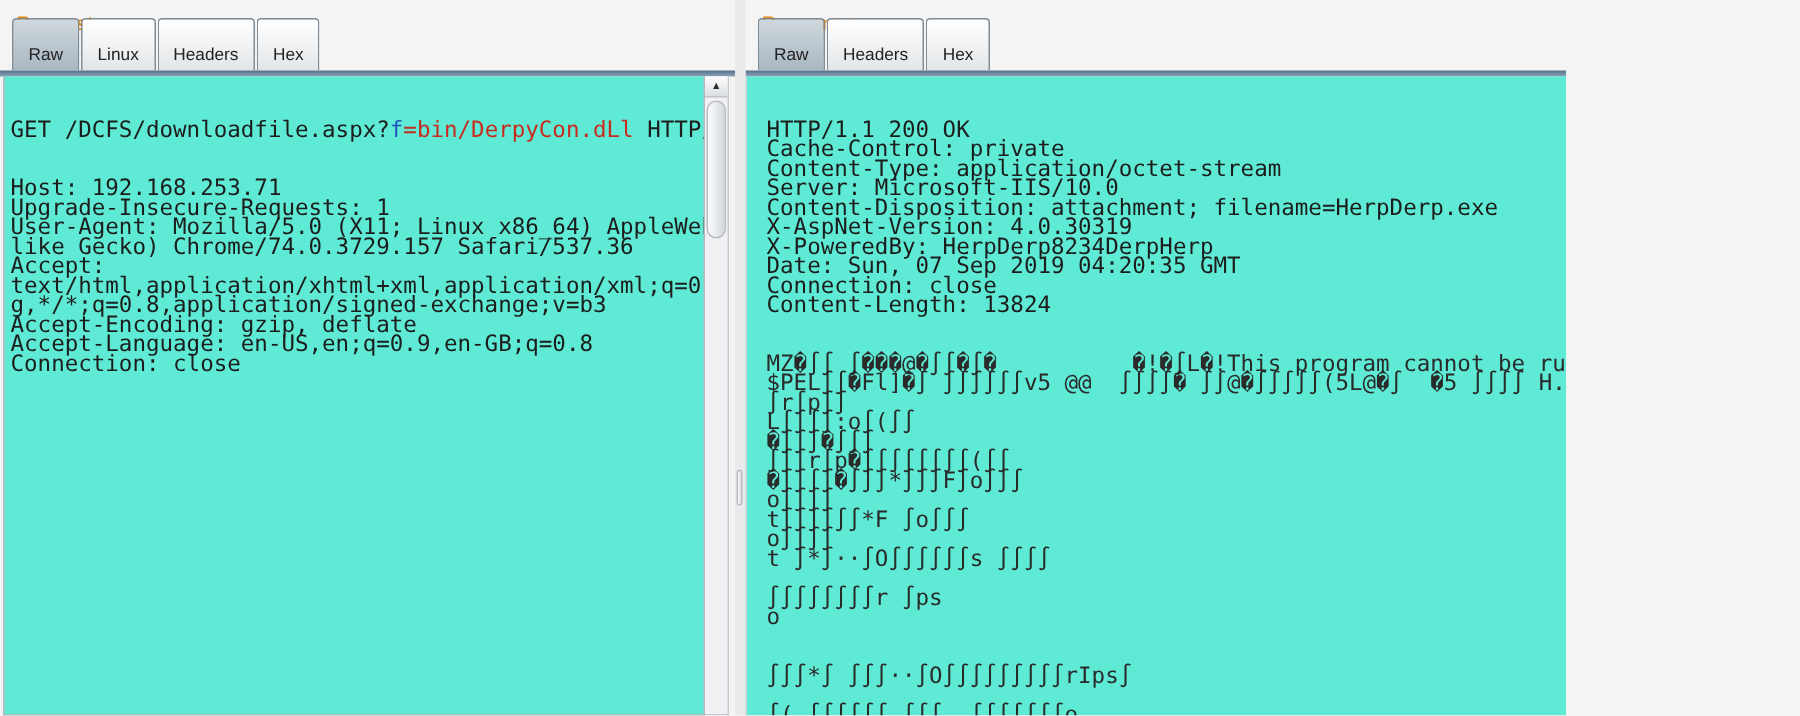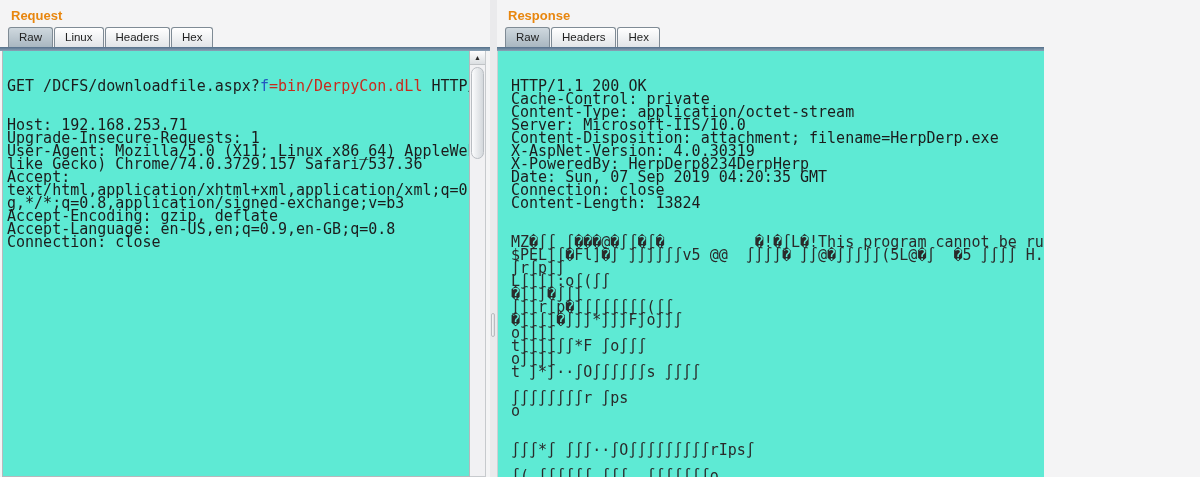--- a/index.html
+++ b/index.html
@@ -15,21 +15,21 @@
   .panel.request { width:490px; }
   .panel.response { flex:1; min-width:0; }
 
   .panel-title {
     color:#e8860e; font-weight:bold; font-size:13px;
     padding:8px 0 6px 11px; height:27px;
   }
   .tabbar { display:flex; align-items:flex-end; height:20px; padding-left:8px; }
   .tab {
     font-size:11.5px; color:#222; line-height:13px;
-    padding:3px 10px 3px; margin-right:1px;
+    padding:18px 10px 3px; margin-right:1px;
     border:1px solid #7f8b95; border-bottom:none;
     border-radius:3px 3px 0 0;
     background:linear-gradient(#ffffff,#e2e5e8);
     cursor:default; white-space:nowrap;text-align:center;
   }
   .tab.selected { background:linear-gradient(#cfd8de,#a9b7c1); }
   .tabline { height:4px; background:linear-gradient(#54708a,#8ba3b7); flex:none; }
 
   .content-row { display:flex; flex:1; min-height:0; }
 

